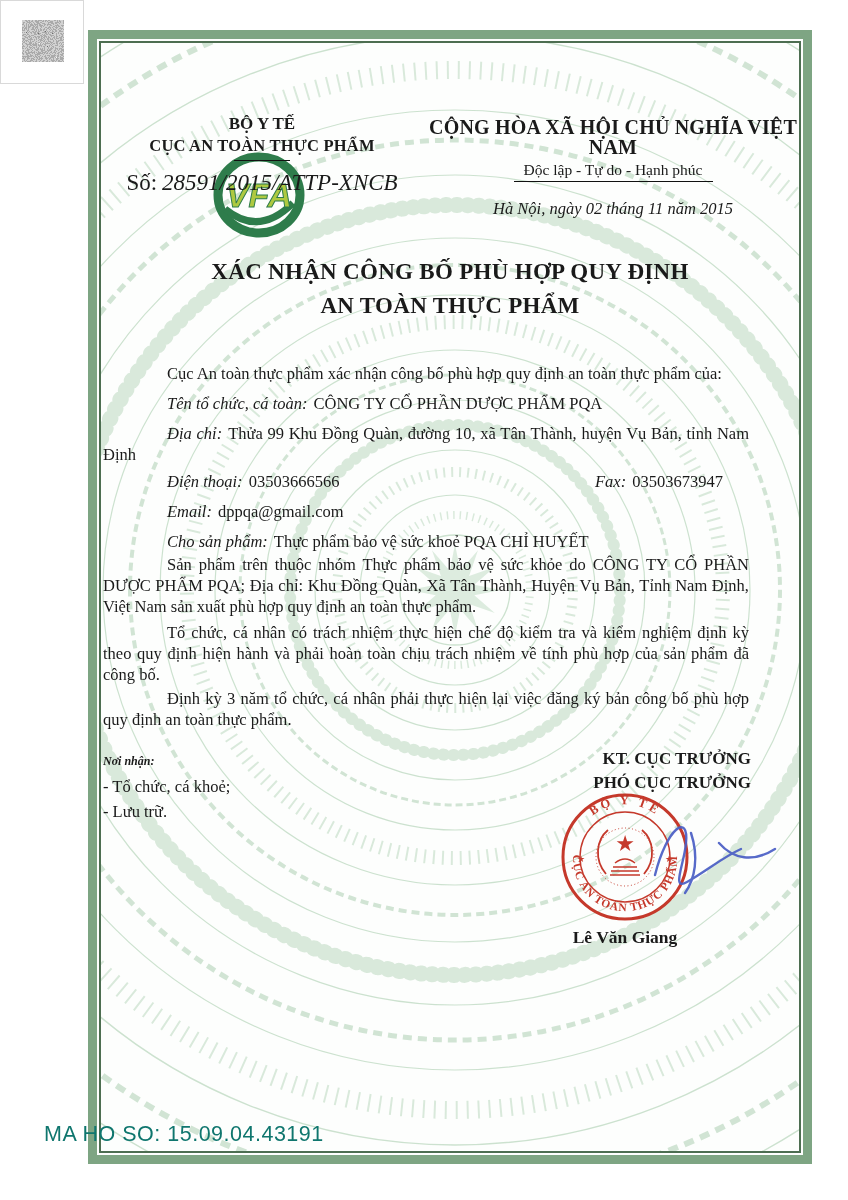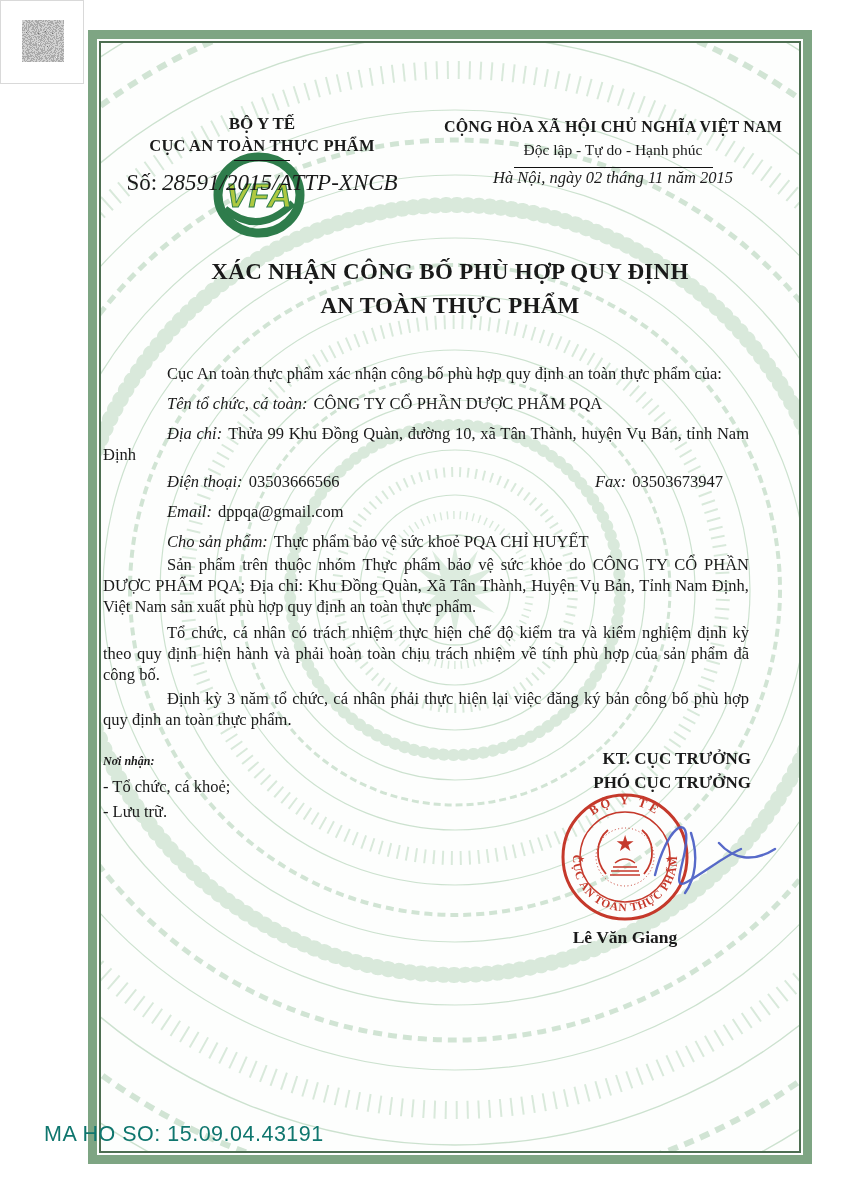--- a/index.html
+++ b/index.html
@@ -22,24 +22,24 @@
   
   .hdr-left{left:11px;top:70px;width:300px;text-align:center;}
   .hdr-left .l1{font-weight:bold;font-size:17px;line-height:22px;}
   .hdr-left .l2{font-weight:bold;font-size:16.5px;line-height:22px;letter-spacing:.2px;}
   .hdr-rule{width:56px;border-top:1.6px solid #111;margin:3px auto 0;}
   .doc-number{margin-top:9px;font-size:23px;}
   .doc-number .num{font-style:italic;margin-left:5px;}
   .vfa-logo{position:absolute;left:112px;top:108px;z-index:1;}
 
   .hdr-right{left:322px;top:74px;width:380px;text-align:center;}
-  .hdr-right .country{font-weight:bold;font-size:16px;line-height:20px;letter-spacing:.2px;}
-  .motto{display:inline-block;font-size:15.5px;margin-top:4px;padding:0 10px 8px;
+  .hdr-right .country{font-weight:bold;font-size:20px;line-height:20px;letter-spacing:.2px;}
+  .motto{display:inline-block;font-size:15.5px;margin-top:4px;padding:0 10px 2px;
          border-bottom:1.6px solid #111;}
-  .dateline{font-style:italic;font-size:16.5px;}
+  .dateline{margin-top:17px;font-style:italic;font-size:16.5px;}
 
   
   .title{left:0;right:0;top:212px;text-align:center;font-weight:bold;font-size:23px;
          line-height:34px;letter-spacing:.3px;}
 
   
   .body{left:2px;top:320px;width:646px;font-size:16.5px;line-height:21px;text-align:justify;}
   .body p{margin:0;text-indent:64px;}
   .body .lbl{font-style:italic;}
   .mb9{margin-bottom:9px !important;}

